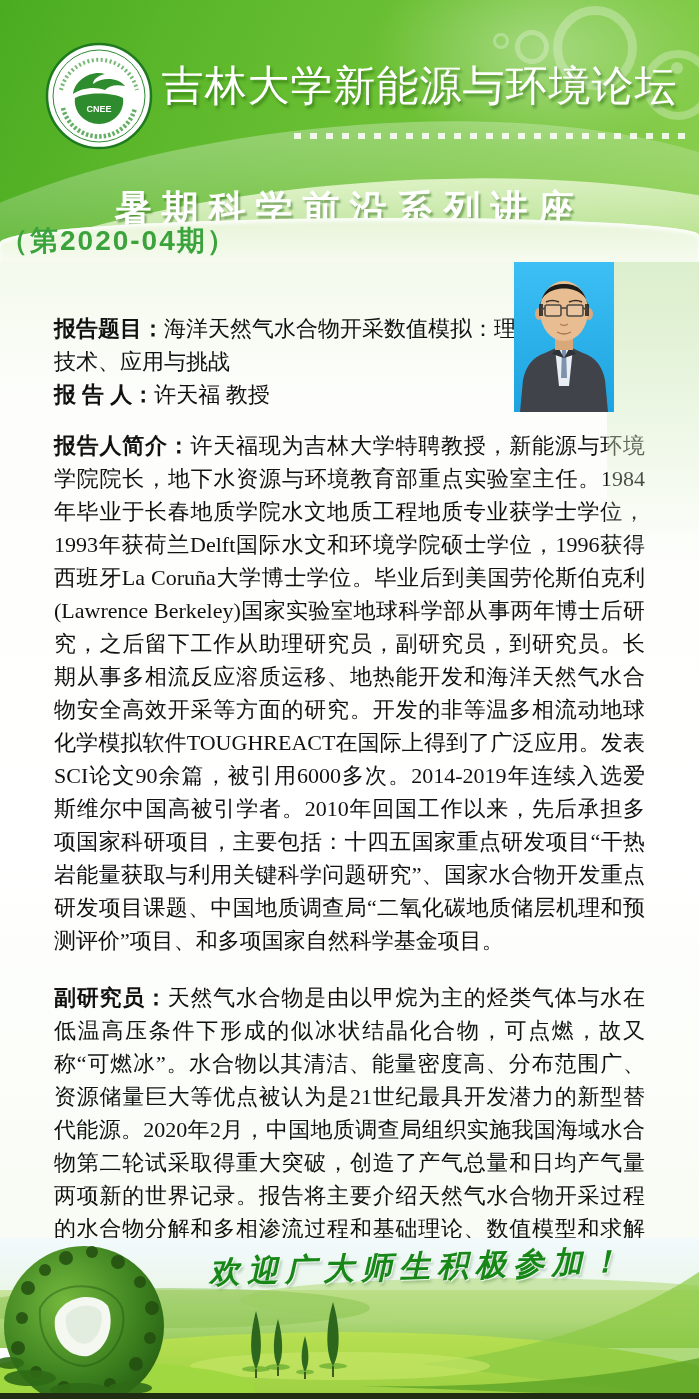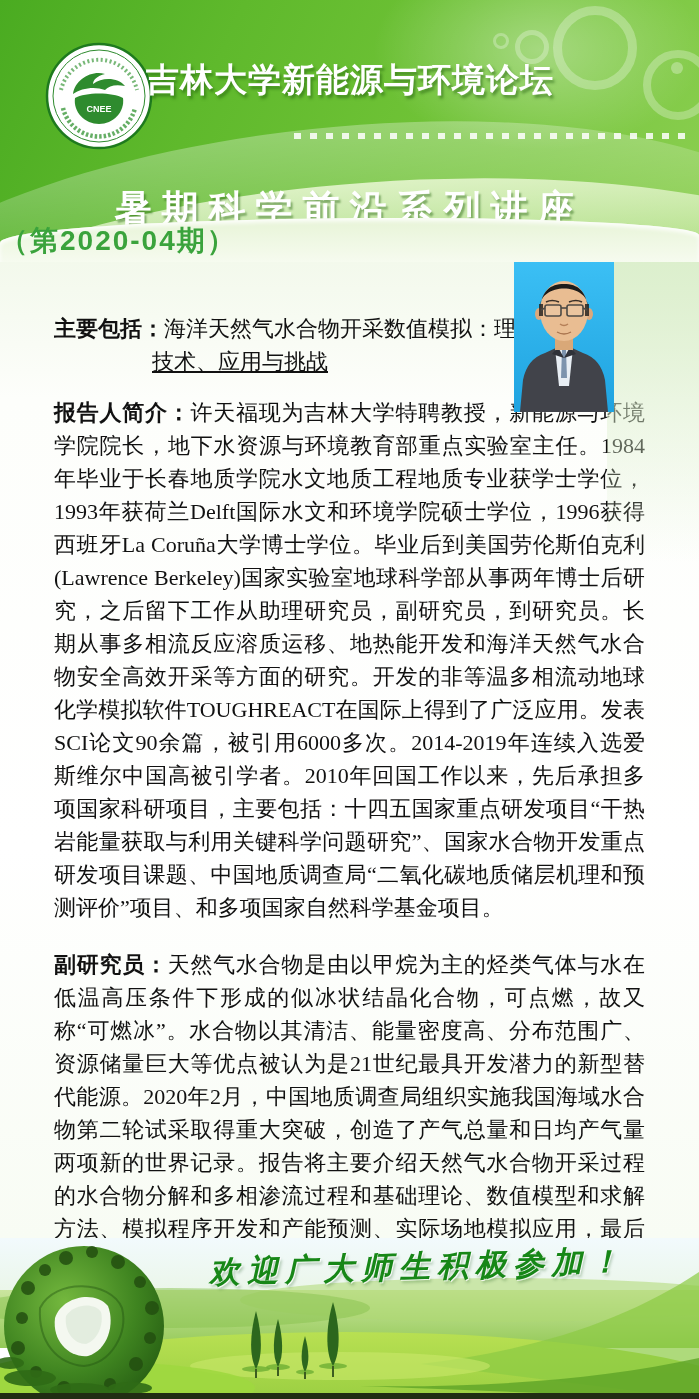--- a/index.html
+++ b/index.html
@@ -21,22 +21,22 @@
   .s2{left:-140px;top:182px;width:1040px;height:320px;transform:rotate(-4deg);
     background:linear-gradient(to bottom,rgba(235,248,214,.85),rgba(235,248,214,0) 55%);}
   .bubble{position:absolute;border-radius:50%;border-style:solid;border-color:rgba(255,255,255,.28);}
   .b1{right:62px;top:6px;width:66px;height:66px;border-width:9px;}
   .b2{right:150px;top:30px;width:24px;height:24px;border-width:5px;}
   .b3{right:190px;top:33px;width:10px;height:10px;border-width:3px;}
   .b4{right:-14px;top:50px;width:54px;height:54px;border-width:8px;}
   .b5{right:16px;top:62px;width:12px;height:12px;border-width:0;background:rgba(255,255,255,.3);}
   .logo{position:absolute;left:45px;top:42px;width:108px;height:108px;}
   .main-title{
-    position:absolute;left:146px;right:6px;top:58px;text-align:left;
-    font-family:"Liberation Sans",sans-serif;font-weight:bold;font-size:33px;color:#ffffff;
+    position:absolute;left:146px;right:6px;top:58px;text-align:center;
+    font-family:"Liberation Sans",sans-serif;font-weight:normal;font-size:42px;color:#ffffff;
     letter-spacing:1px;text-shadow:2px 3px 3px rgba(25,85,10,.5);white-space:nowrap;
   }
   .dots{position:absolute;top:133px;right:14px;display:flex;gap:9px;}
   .dots .dot{width:7px;height:6px;background:rgba(255,255,255,.85);display:block;}
   .subtitle{
     position:absolute;left:0;right:0;top:184px;text-align:center;
     font-family:"Liberation Sans",sans-serif;font-weight:bold;font-size:37px;color:#ffffff;
     letter-spacing:10px;text-shadow:2px 3px 2px rgba(30,95,12,.45);white-space:nowrap;
   }
   .light-band{
@@ -55,21 +55,21 @@
     position:absolute;top:262px;left:0;width:699px;height:976px;overflow:hidden;
     background:linear-gradient(to bottom,#f3f9ec,#fdfefb 14%,#ffffff 60%,#f8fcf4);
     padding:50px 54px 0 54px;box-sizing:border-box;
     font-size:22px;line-height:33px;color:#111;
   }
   .content::before{content:"";position:absolute;right:0;top:0;width:92px;height:300px;
     background:linear-gradient(to bottom,#dcefcd,rgba(255,255,255,0));}
   .photo{position:absolute;top:-4px;right:85px;width:100px;height:154px;z-index:2;}
   .lab{font-family:"Liberation Sans",sans-serif;font-weight:bold;}
   .rline{white-space:nowrap;}
-  .indent{margin-left:98px;text-decoration:underline;}
+  .indent{}
   .para{margin:0;text-align:justify;}
   .bio{margin-top:18px;}
   .abstract{margin-top:24px;}
   
   .footer{position:absolute;left:0;bottom:0;width:699px;height:161px;overflow:hidden;}
   .scene{position:absolute;left:0;top:0;}
   .welcome{
     position:absolute;top:8px;left:162px;width:512px;text-align:center;
     font-family:"Liberation Serif",serif;font-style:italic;font-weight:bold;
     font-size:31px;color:#178717;letter-spacing:7px;transform:rotate(-1.5deg);
@@ -169,22 +169,23 @@
         <line x1="31" y1="50" x2="27" y2="52" stroke="#4d4a45" stroke-width="1.4"></line>
         <line x1="69" y1="50" x2="73" y2="52" stroke="#4d4a45" stroke-width="1.4"></line>
         <path d="M32,44 Q38,41 45,44" stroke="#3a3028" stroke-width="1.6" fill="none"></path>
         <path d="M55,44 Q62,41 68,44" stroke="#3a3028" stroke-width="1.6" fill="none"></path>
         <path d="M46,66 Q50,69 54,66" stroke="#b57f58" stroke-width="1.5" fill="none"></path>
         <path d="M43,74 Q50,78 57,74" stroke="#a9744e" stroke-width="1.4" fill="none"></path>
       </svg>
     </div>
 
     <div class="report-block">
-      <div class="rline"><span class="lab">主要包括：</span><span>海洋天然气水合物开采数值模拟：理论、</span></div>
+      <div class="rline"><span class="lab">报告题目：</span><span>海洋天然气水合物开采数值模拟：理论、</span></div>
       <div class="rline indent">技术、应用与挑战</div>
+      <div class="rline"><span class="lab">报 告 人：</span><span>许天福 教授</span></div>
     </div>
 
     <p class="para bio"><span class="lab">报告人简介：</span><span>许天福现为吉林大学特聘教授，新能源与环境学院院长，地下水资源与环境教育部重点实验室主任。1984年毕业于长春地质学院水文地质工程地质专业获学士学位，1993年获荷兰Delft国际水文和环境学院硕士学位，1996获得西班牙La Coruña大学博士学位。毕业后到美国劳伦斯伯克利(Lawrence Berkeley)国家实验室地球科学部从事两年博士后研究，之后留下工作从助理研究员，副研究员，到研究员。长期从事多相流反应溶质运移、地热能开发和海洋天然气水合物安全高效开采等方面的研究。开发的非等温多相流动地球化学模拟软件TOUGHREACT在国际上得到了广泛应用。发表SCI论文90余篇，被引用6000多次。2014-2019年连续入选爱斯维尔中国高被引学者。2010年回国工作以来，先后承担多项国家科研项目，主要包括：十四五国家重点研发项目“干热岩能量获取与利用关键科学问题研究”、国家水合物开发重点研发项目课题、中国地质调查局“二氧化碳地质储层机理和预测评价”项目、和多项国家自然科学基金项目。</span></p>
 
     <p class="para abstract"><span class="lab">副研究员：</span><span>天然气水合物是由以甲烷为主的烃类气体与水在低温高压条件下形成的似冰状结晶化合物，可点燃，故又称“可燃冰”。水合物以其清洁、能量密度高、分布范围广、资源储量巨大等优点被认为是21世纪最具开发潜力的新型替代能源。2020年2月，中国地质调查局组织实施我国海域水合物第二轮试采取得重大突破，创造了产气总量和日均产气量两项新的世界记录。报告将主要介绍天然气水合物开采过程的水合物分解和多相渗流过程和基础理论、数值模型和求解方法、模拟程序开发和产能预测、实际场地模拟应用，最后讨论下面临挑战与未来的发展方向。</span></p>
 
   </div>
 
   <div class="footer">
     <svg class="scene" width="699" height="161" viewBox="0 0 699 161">

